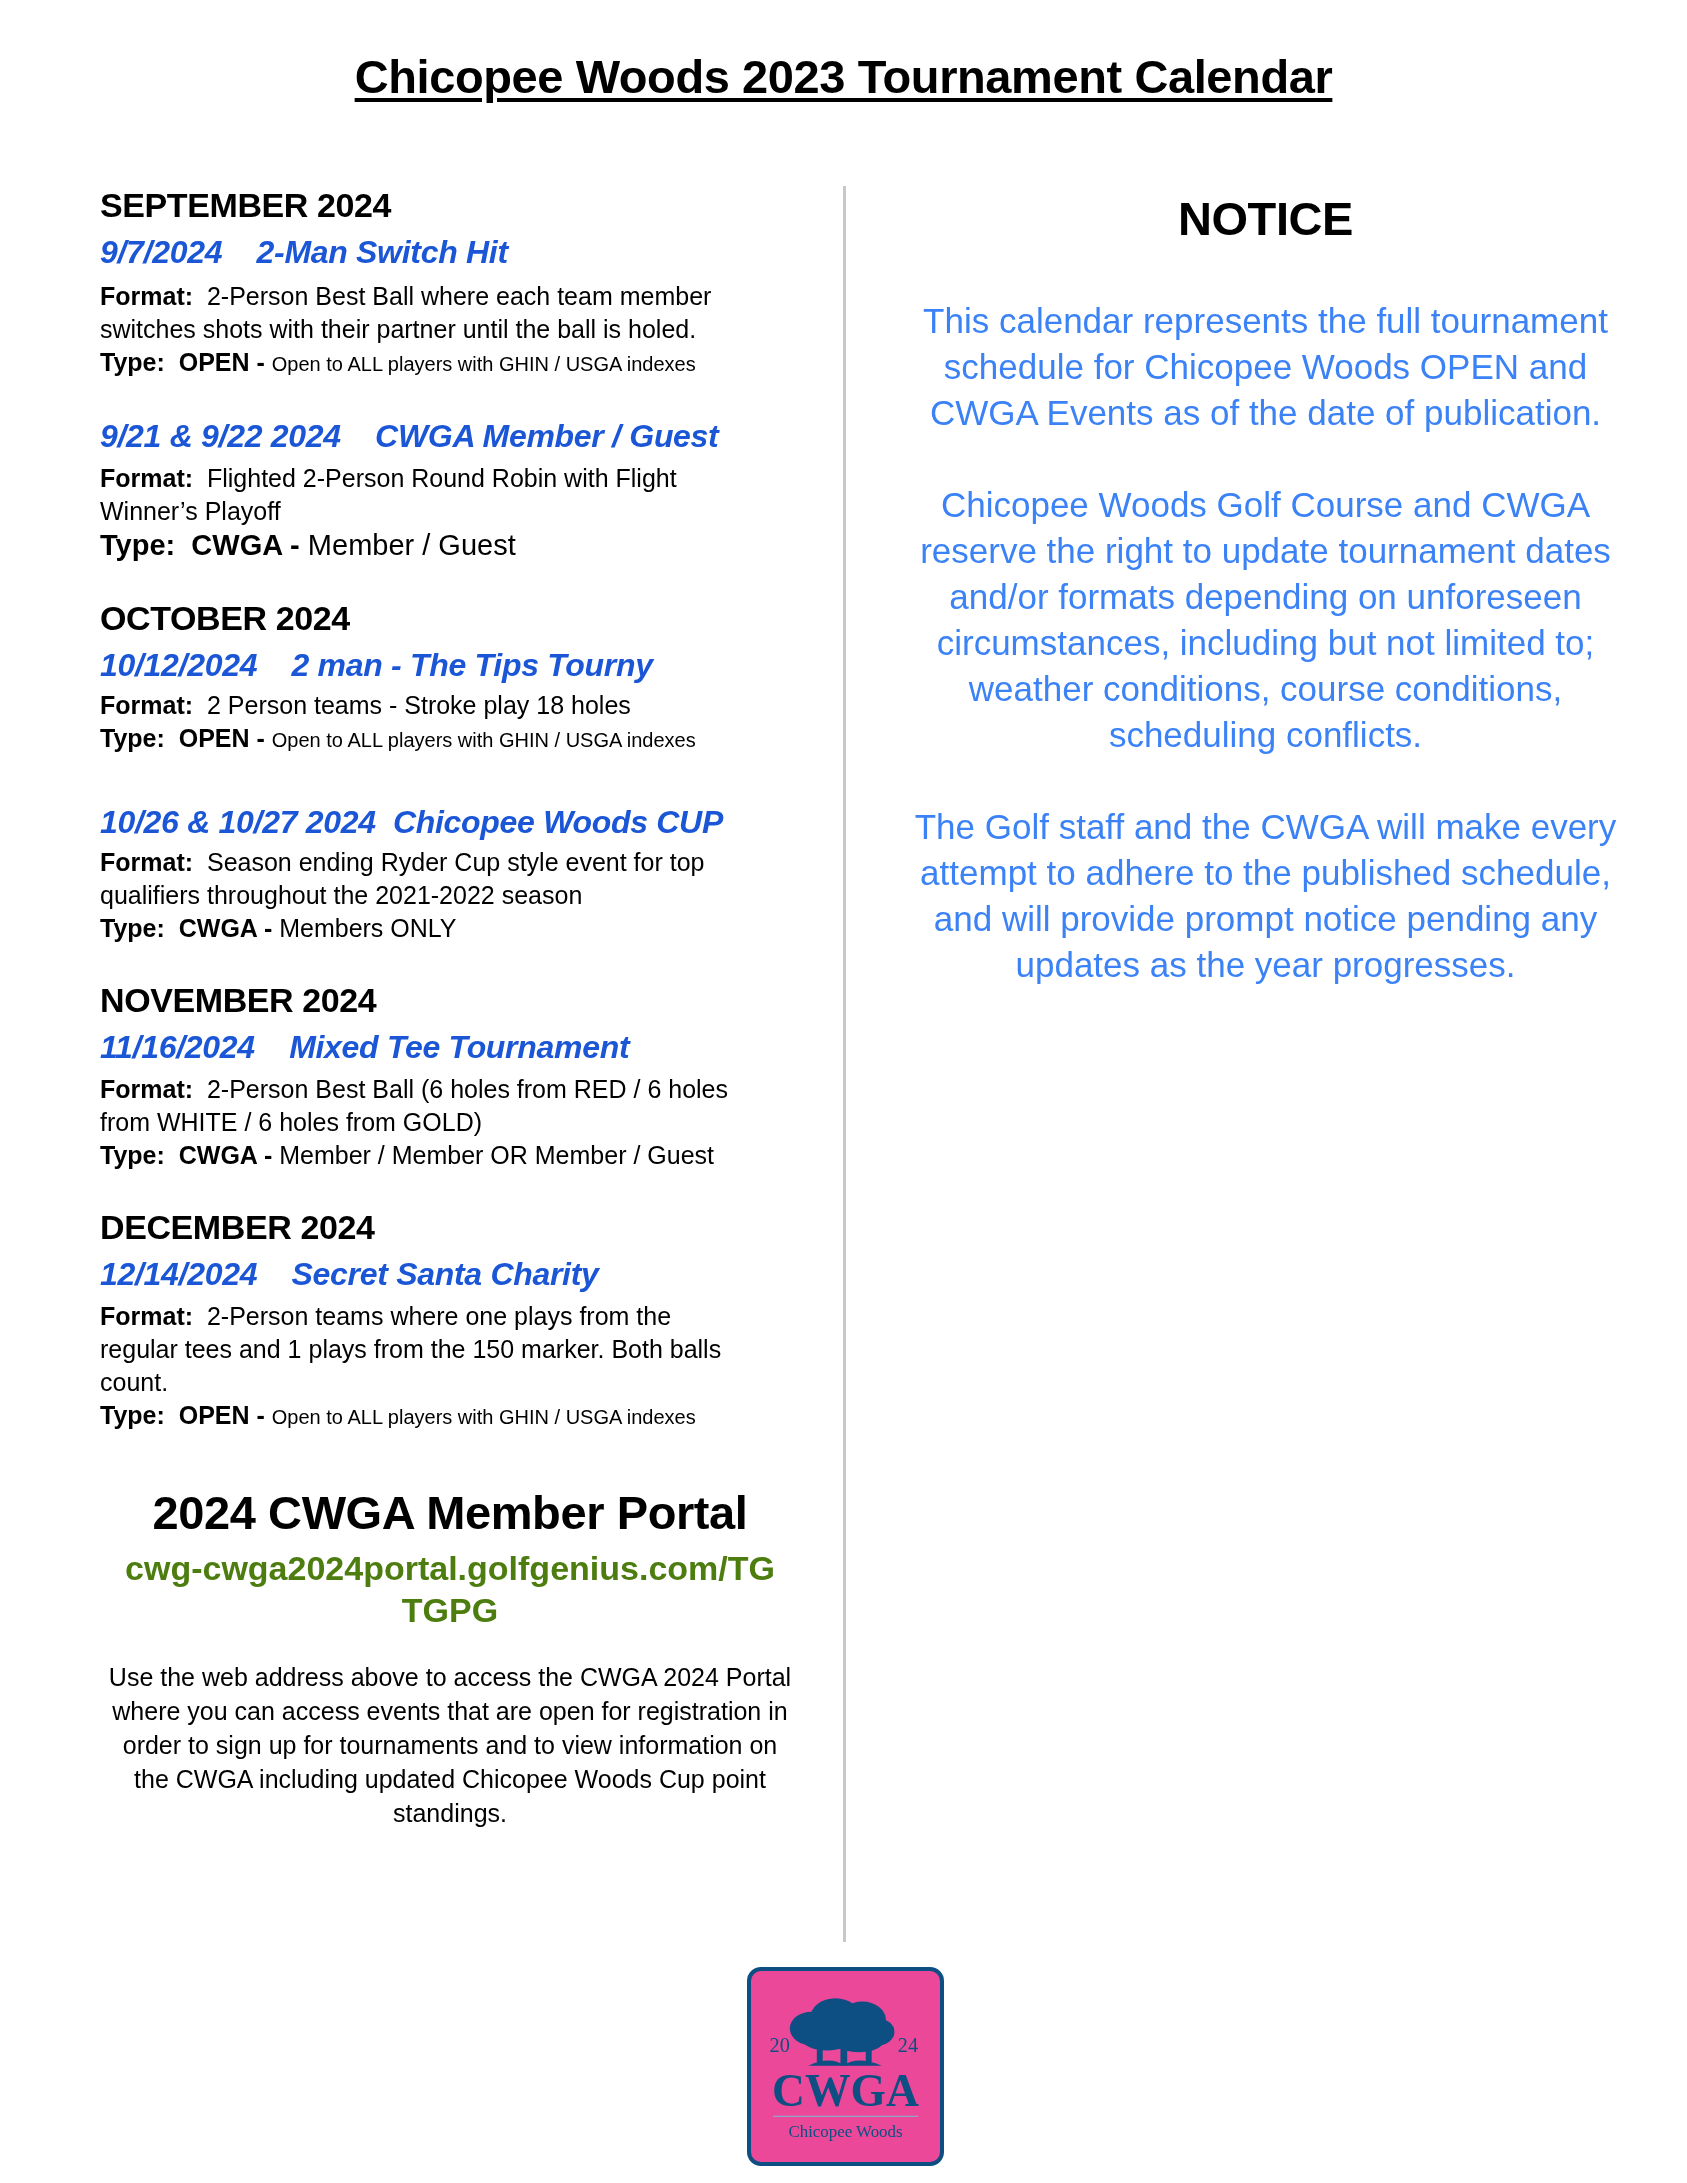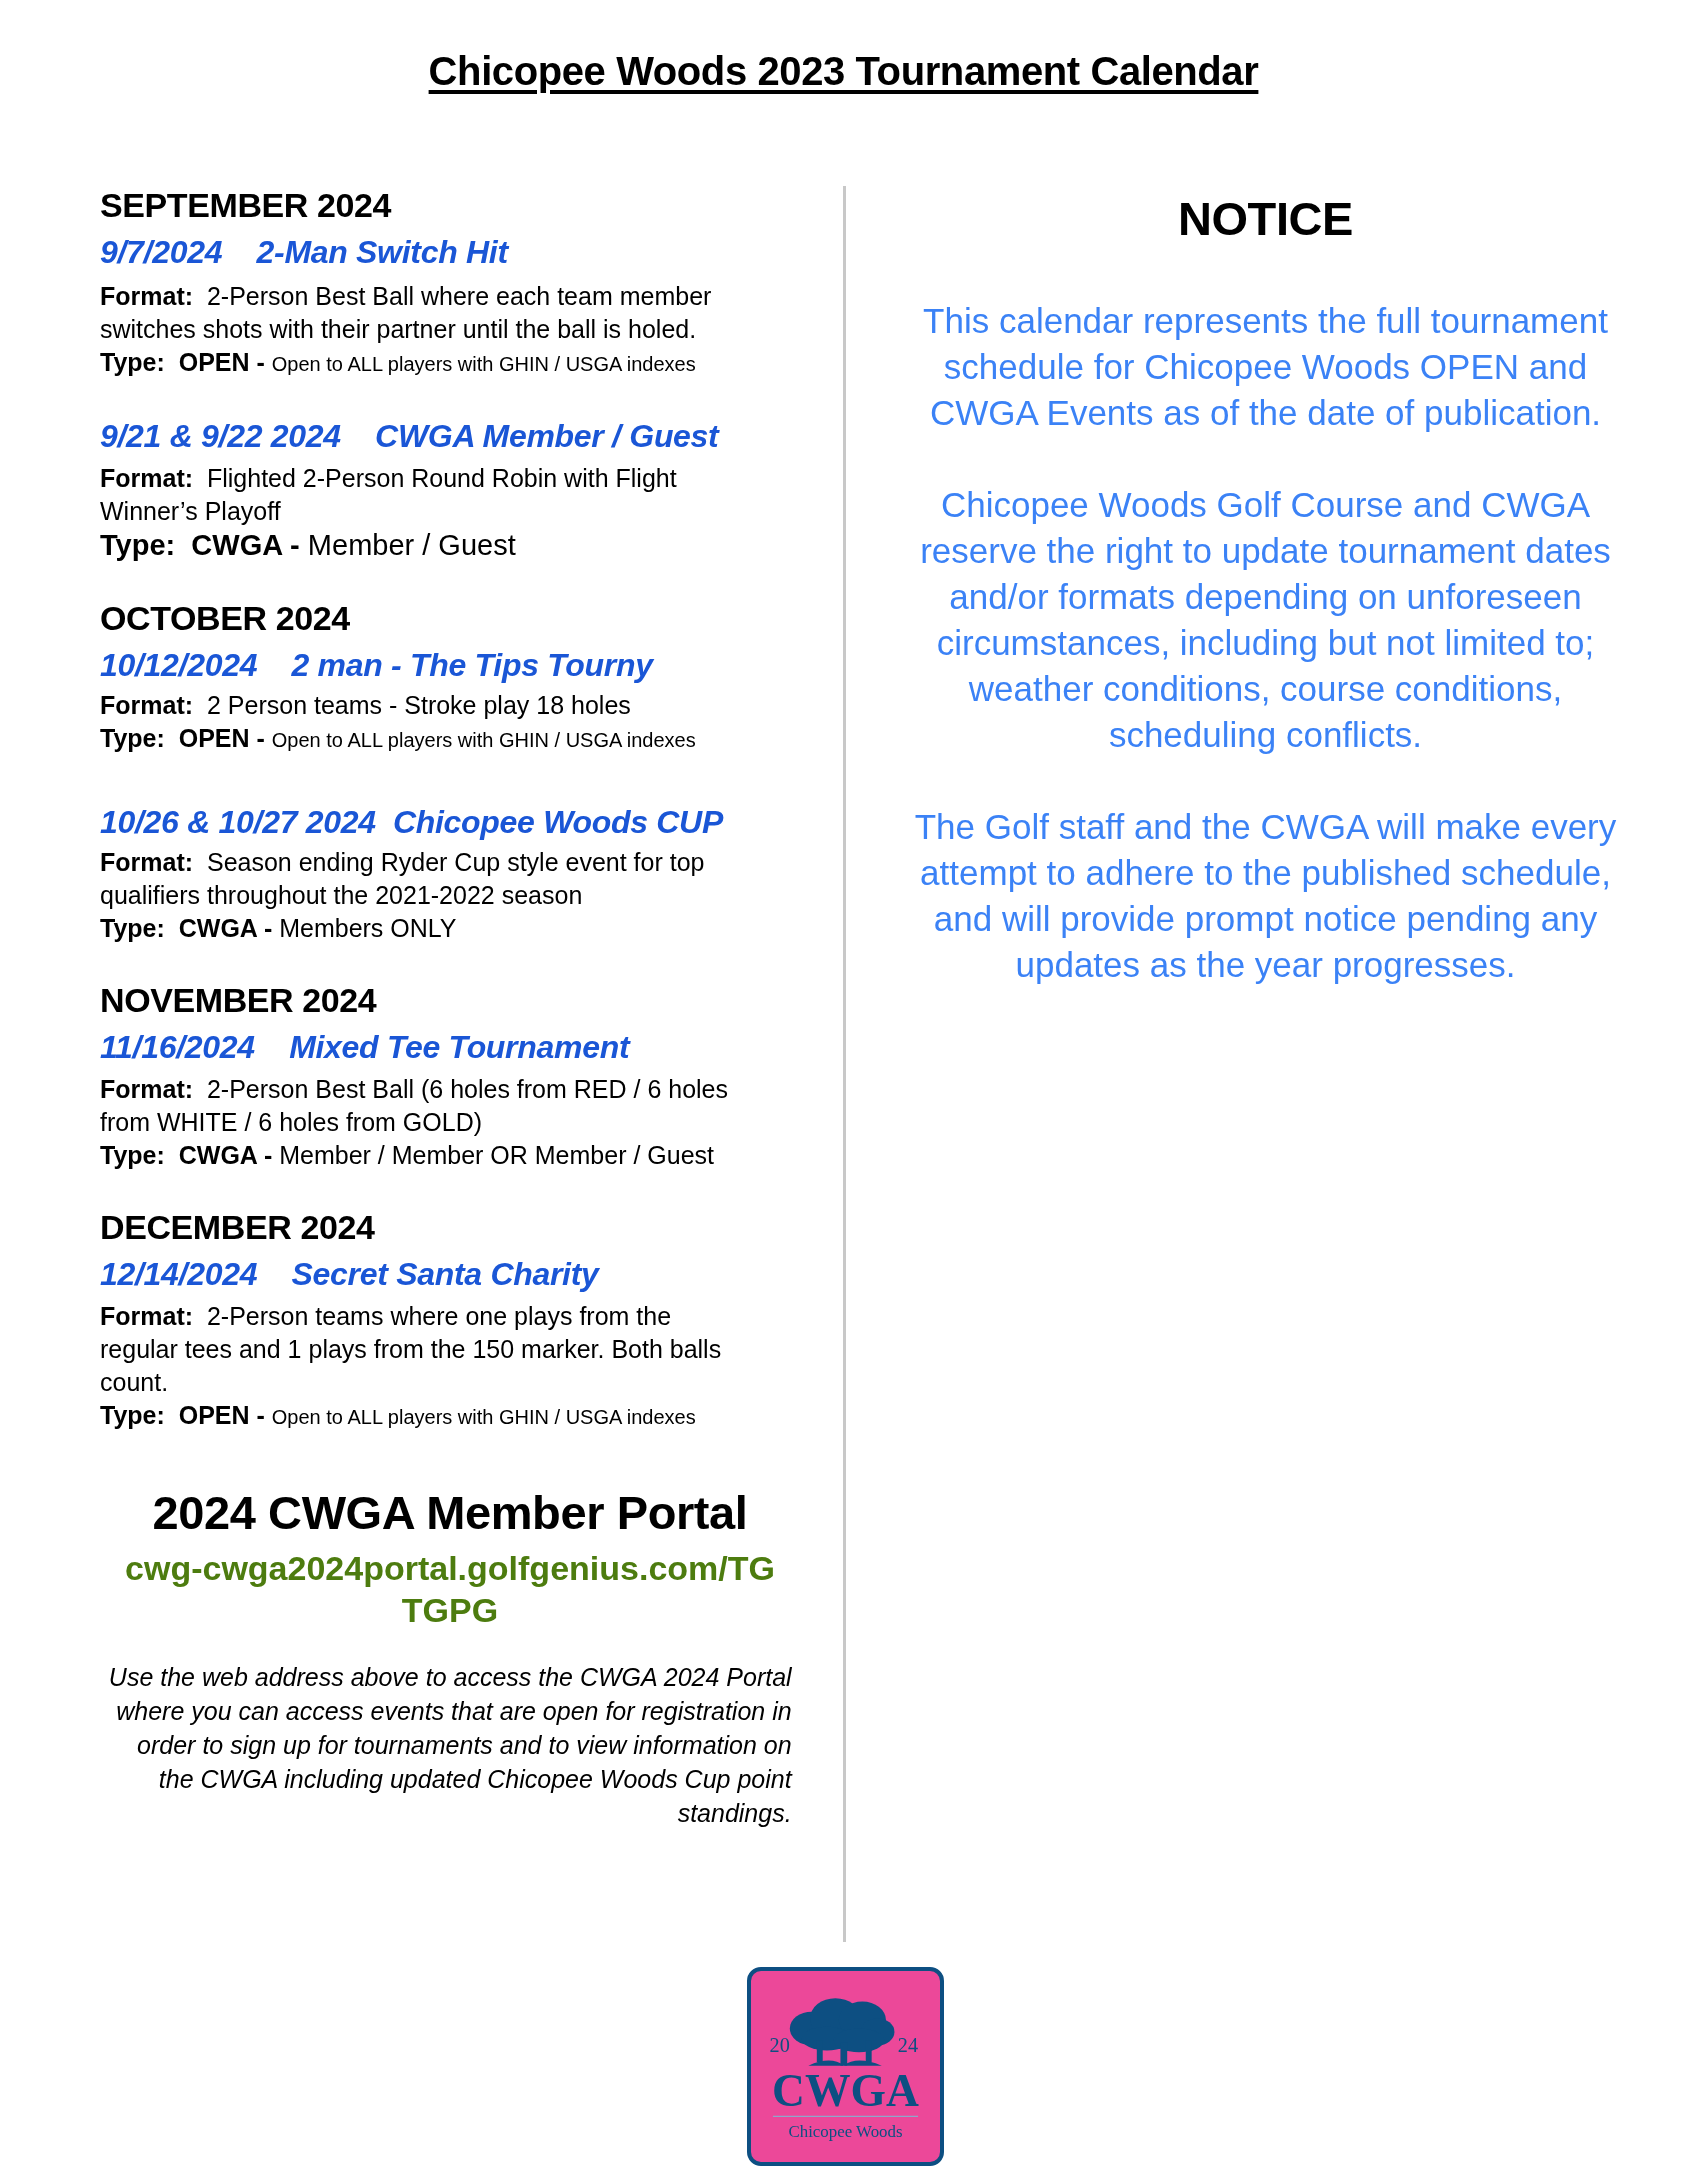--- a/index.html
+++ b/index.html
@@ -2,21 +2,21 @@
 <html style="font-size:13.5px"><head>
 <meta charset="utf-8">
 <style>
   html, body { margin: 0; padding: 0; background: #ffffff; }
   body {
     width: 1687px; height: 2183px; position: relative; overflow: hidden;
     font-family: "Liberation Sans", sans-serif; color: #000;
   }
   .page-title {
     position: absolute; left: 0; right: 0; top: 49px;
-    text-align: center; font-weight: bold; font-size: 40px;
+    text-align: center; font-weight: bold; font-size: 47px;
     text-decoration: underline; text-decoration-thickness: 4.2px;
     text-underline-offset: 5px; letter-spacing: -0.4px;
   }
   .left-col {
     position: absolute; left: 100px; top: 184px; width: 700px;
   }
   .divider {
     position: absolute; left: 843px; top: 186px; width: 3.4px; height: 1756px;
     background: #c8c8c8;
   }
@@ -41,23 +41,22 @@
   .month-block { margin-top: 0; }
   .portal-title {
     text-align: center; font-weight: bold; font-size: 47px; margin-top: 51px;
     letter-spacing: -0.4px;
   }
   .portal-url {
     text-align: center; color: #4d7c0f; font-weight: bold; font-size: 34px;
     line-height: 42px; margin-top: 6.7px; width: 700px; word-break: break-all;
   }
   .portal-desc {
-    text-align: right; font-size: 25px; line-height: 34px; margin-top: 29px;
+    text-align: center; font-size: 25px; line-height: 34px; margin-top: 29px;
     padding: 0 8.4px;
-    font-style: italic;
   }
   .notice-title {
     font-weight: bold; font-size: 47px; margin-top: 5px; letter-spacing: -0.4px;
   }
   .notice-para {
     color: #3b82f6; font-size: 35px; line-height: 46px; margin-top: 46px;
     padding: 0 8.4px;
   }
   .notice-para.first { margin-top: 52px; }
   .logo {

